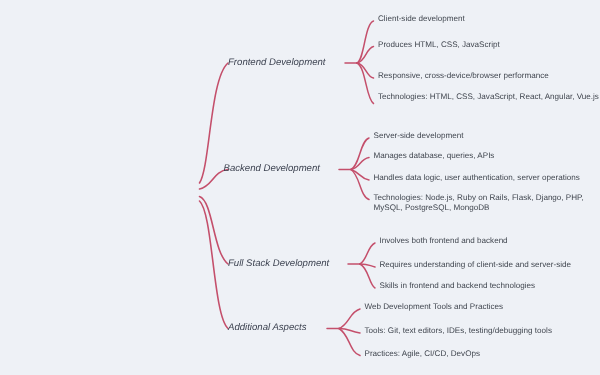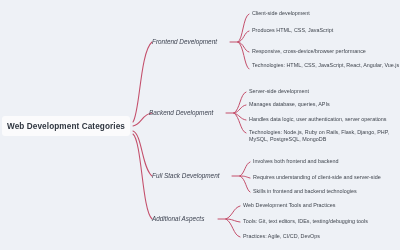--- a/index.html
+++ b/index.html
@@ -91,23 +91,20 @@
       <path d="M240 176 C 246 176, 246 177, 250 178"></path>
       <path d="M240 176 C 246 179, 246 190, 250 192"></path>
 
       <path d="M218 219 L 226 219"></path>
       <path d="M226 219 C 233 216, 233 208, 240 206"></path>
       <path d="M226 219 C 233 219, 233 221, 240 222"></path>
       <path d="M226 219 C 233 223, 233 235, 240 237"></path>
     </g>
   </svg>
 
-  <div class="root-node">
-    <span class="root-label">Web Development Categories</span>
-  </div>
 
   <div class="branch-label" style="left:152px; top:38px;">Frontend Development</div>
   <div class="leaf-label" style="left:252px; top:10px;">Client-side development</div>
   <div class="leaf-label" style="left:252px; top:27px;">Produces HTML, CSS, JavaScript</div>
   <div class="leaf-label" style="left:252px; top:48px;">Responsive, cross-device/browser performance</div>
   <div class="leaf-label" style="left:252px; top:62px;">Technologies: HTML, CSS, JavaScript, React, Angular, Vue.js</div>
 
   <div class="branch-label" style="left:149px; top:109px;">Backend Development</div>
   <div class="leaf-label" style="left:249px; top:88px;">Server-side development</div>
   <div class="leaf-label" style="left:249px; top:101px;">Manages database, queries, APIs</div>

